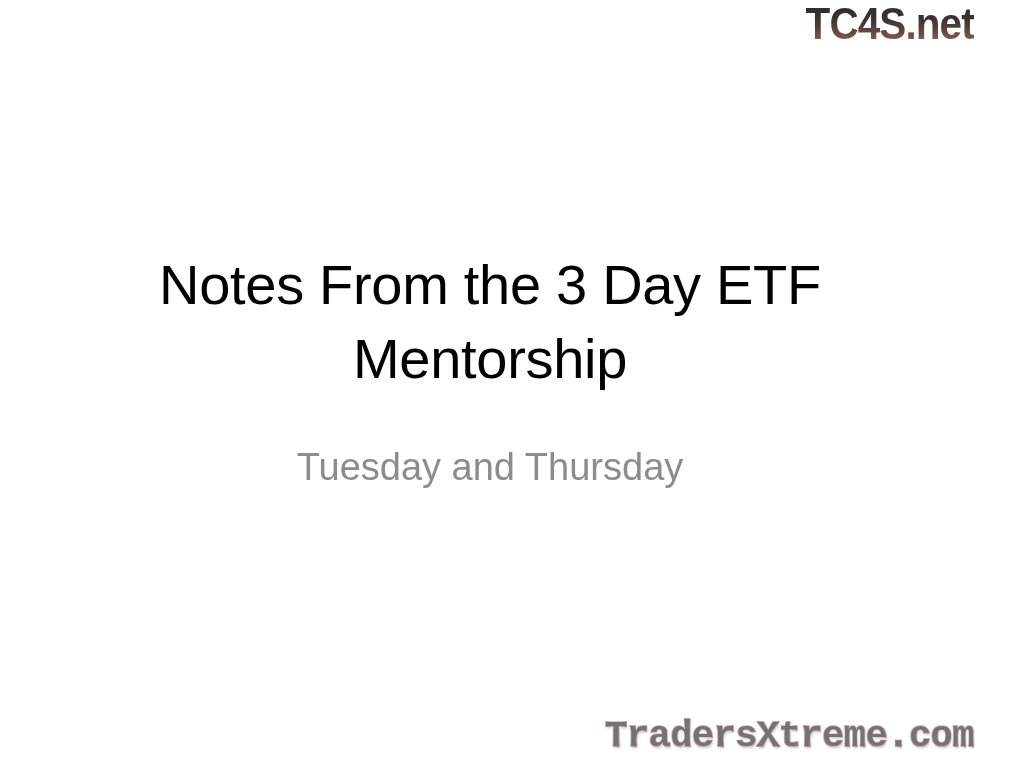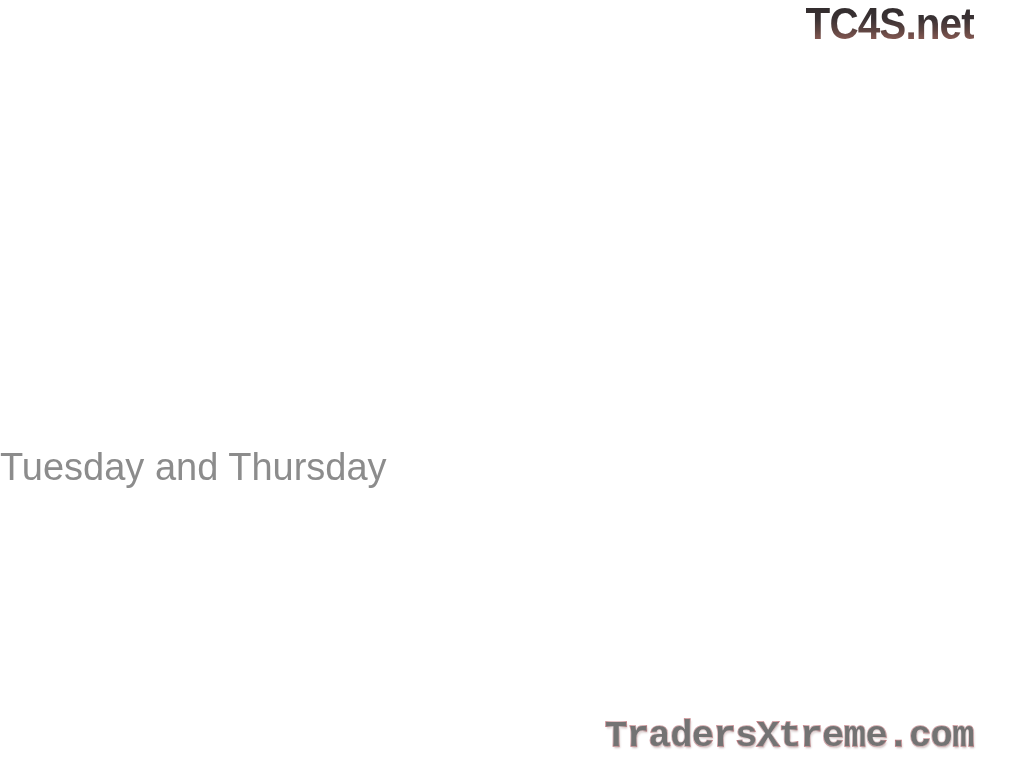--- a/index.html
+++ b/index.html
@@ -65,21 +65,21 @@
     margin-left: auto;
     margin-right: auto;
   }
 
   
   .subtitle-block {
     position: absolute;
     left: 0;
     right: 0;
     top: 443px;
-    text-align: left;
+    text-align: center;
   }
 
   .slide-subtitle {
     margin: 0;
     padding: 0;
     font-family: "Liberation Sans", sans-serif;
     font-weight: normal;
     font-size: 38px;
     line-height: 48px;
     color: #8c8c8c;
@@ -134,20 +134,26 @@
         1px 2px 2px rgba(90,40,40,0.45);
   }
 </style>
 </head>
 <body>
 
 <div id="slide">
 
   <div class="site-logo">TC4S.net</div>
 
+  <div class="title-block">
+    <div class="slide-title">
+      <span>Notes From the 3 Day ETF</span>
+      <span>Mentorship</span>
+    </div>
+  </div>
 
 
   <div class="subtitle-block">
     <div class="slide-subtitle">Tuesday and Thursday</div>
   </div>
 
   <div class="watermark-bottom">TradersXtreme.com</div>
 
 </div>
 

